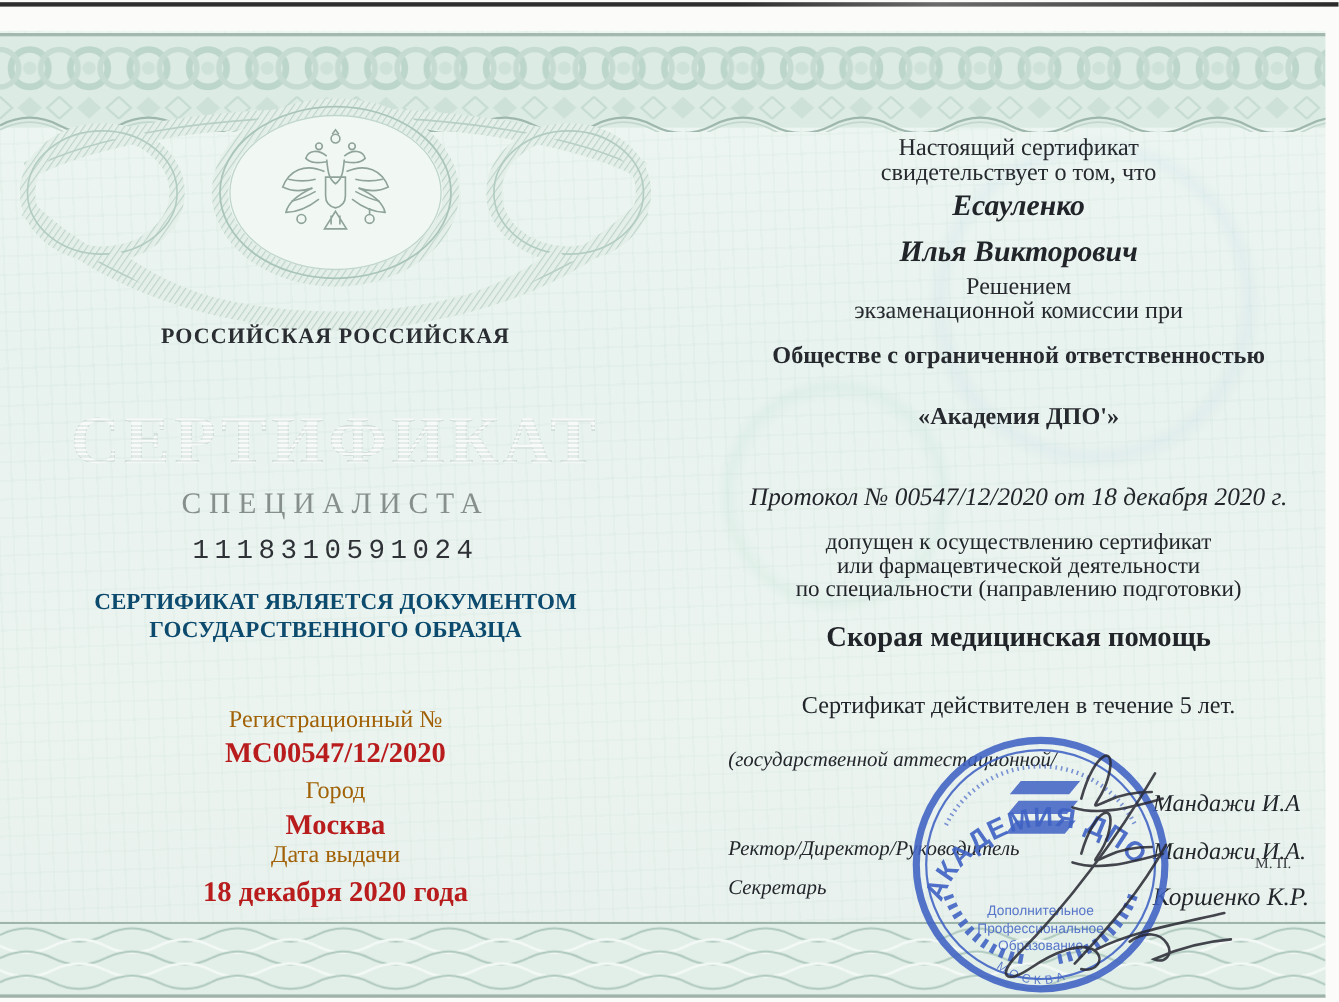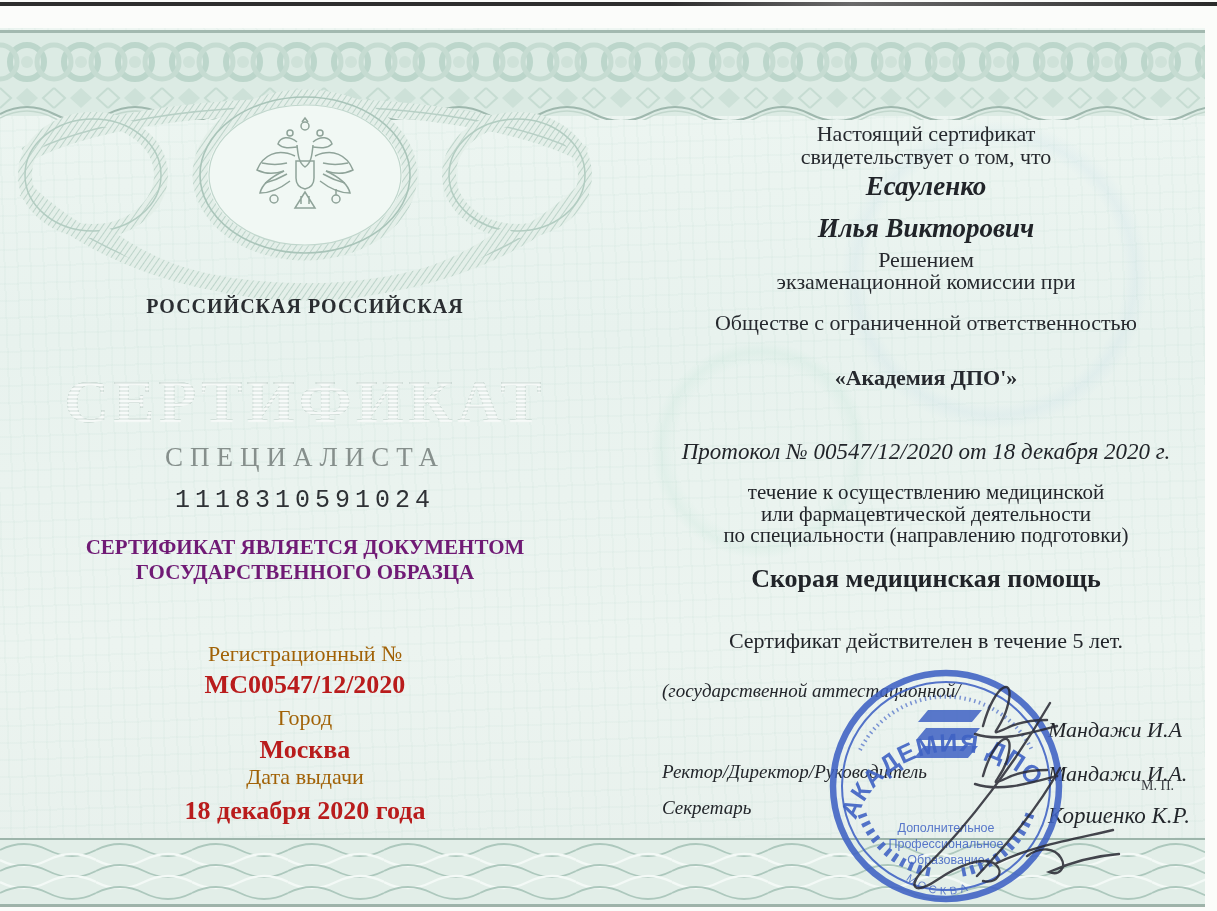--- a/index.html
+++ b/index.html
@@ -37,32 +37,32 @@
   .cert-title{top:366px;font-size:62px;font-weight:bold;letter-spacing:4px;color:#8ba79b;
     text-shadow:0 0 1px rgba(255,255,255,.8);}
   @supports (-webkit-background-clip:text){
     .cert-title{
       background:repeating-linear-gradient(180deg,#7b9e90 0 2px,#d6e5de 2px 4px);
       -webkit-background-clip:text;background-clip:text;-webkit-text-fill-color:transparent;
     }
   }
   .cert-subtitle{top:442px;font-size:27px;letter-spacing:7px;color:#868f8c;}
   .cert-number{top:486px;font-family:"Liberation Mono",monospace;font-size:25px;letter-spacing:5px;color:#2e3135;}
-  .statement{top:535px;font-size:21px;font-weight:600;line-height:25px;color:#701a75;}
+  .statement{top:535px;font-size:21px;font-weight:600;line-height:25px;color:#0c4a6e;}
   .fld-label{font-size:22px;color:#a16207;}
   .fld-value{font-size:26px;font-weight:bold;color:#b91c1c;}
   .reg-label{top:641px;} .reg-value{top:670px;}
   .city-label{top:705px;} .city-value{top:735px;}
   .date-label{top:764px;} .date-value{top:796px;}
   .r-line{font-size:22px;line-height:23px;color:#26292e;}
   .intro1{top:122px;} .intro2{top:145px;}
   .person{font-size:27px;font-weight:bold;font-style:italic;color:#212429;}
   .surname{top:171px;} .patronymic{top:213px;}
   .dec1{top:248px;} .dec2{top:270px;}
-  .org1{top:311px;font-weight:normal;}
+  .org1{top:311px;font-weight:bold;}
   .org2{top:366px;font-weight:bold;}
   .protocol{top:439px;font-size:23px;font-style:italic;}
   .adm{font-size:21px;line-height:22px;}
   .adm1{top:481px;} .adm2{top:503px;} .adm3{top:524px;}
   .specialty{top:564px;font-size:26px;font-weight:bold;color:#212429;}
   .validity{top:628px;font-size:22px;}
   .role{left:662px;font-size:19px;font-style:italic;line-height:21px;color:#23262b;text-align:left;width:330px;}
   .role1{top:680px;} .role2{top:761px;} .role3{top:797px;}
   .sig-name{left:1048px;width:172px;font-size:22px;font-style:italic;text-align:left;color:#23262b;}
   .sig1{top:717px;} .sig2{top:761px;} .sig3{top:803px;font-size:23px;}
@@ -176,21 +176,21 @@
 <div>
   <div class="abs tc right-col r-line intro1">Настоящий сертификат</div>
   <div class="abs tc right-col r-line intro2">свидетельствует о том, что</div>
   <div class="abs tc right-col person surname">Есауленко</div>
   <div class="abs tc right-col person patronymic">Илья Викторович</div>
   <div class="abs tc right-col r-line dec1">Решением</div>
   <div class="abs tc right-col r-line dec2">экзаменационной комиссии при</div>
   <div class="abs tc right-col r-line org1">Обществе с ограниченной ответственностью</div>
   <div class="abs tc right-col r-line org2">«Академия ДПО'»</div>
   <div class="abs tc right-col protocol">Протокол № 00547/12/2020 от 18 декабря 2020 г.</div>
-  <div class="abs tc right-col adm adm1">течение к осуществлению медицинской</div>
+  <div class="abs tc right-col adm adm1">допущен к осуществлению сертификат</div>
   <div class="abs tc right-col adm adm2">или фармацевтической деятельности</div>
   <div class="abs tc right-col adm adm3">по специальности (направлению подготовки)</div>
   <div class="abs tc right-col specialty">Скорая медицинская помощь</div>
   <div class="abs tc right-col validity">Сертификат действителен в течение 5 лет.</div>
 
   <div class="abs role role1">
     <div>(государственной аттестационной/</div>
   </div>
   <div class="abs sig-name sig1">Мандажи И.А</div>
   <div class="abs role role2">Ректор/Директор/Руководитель</div>

